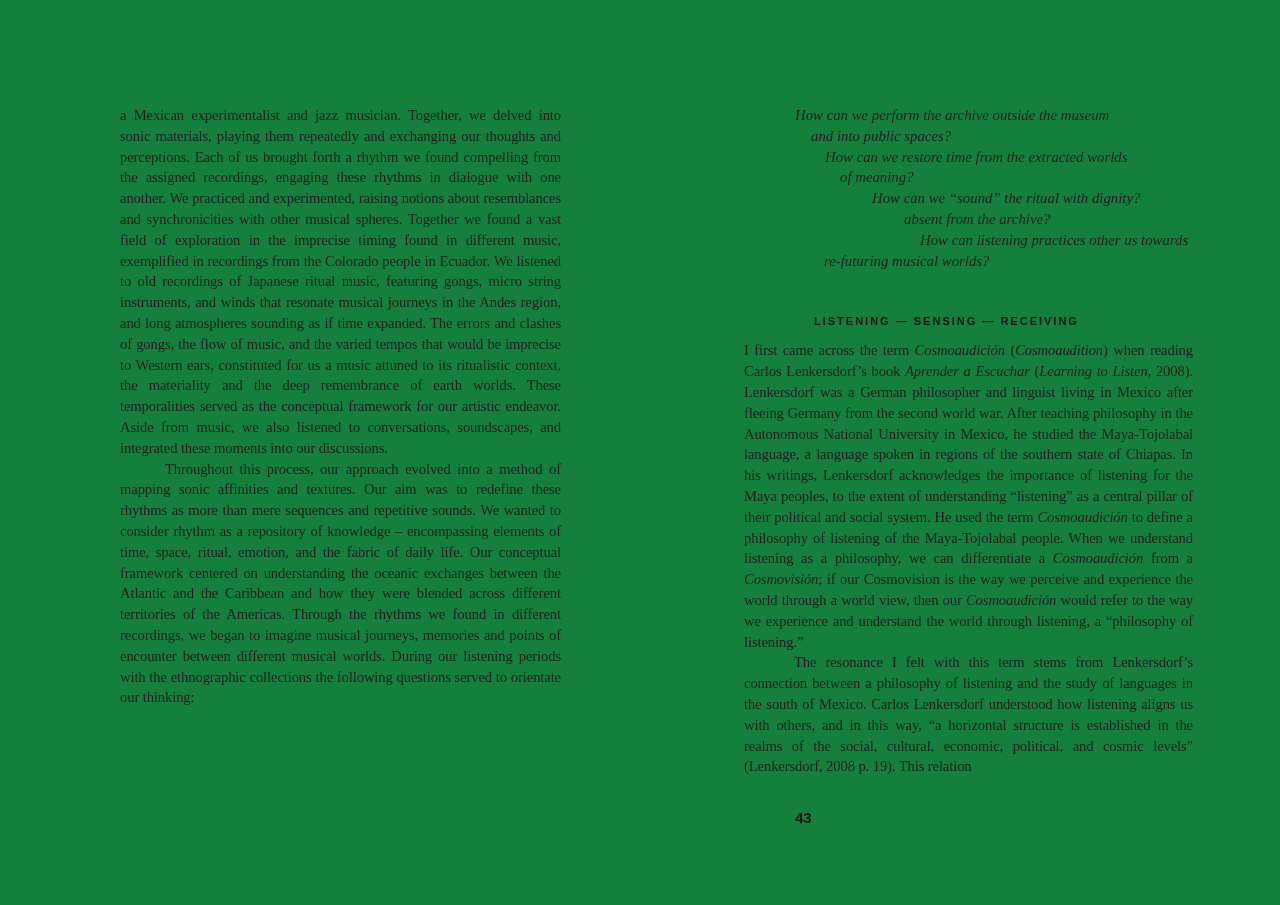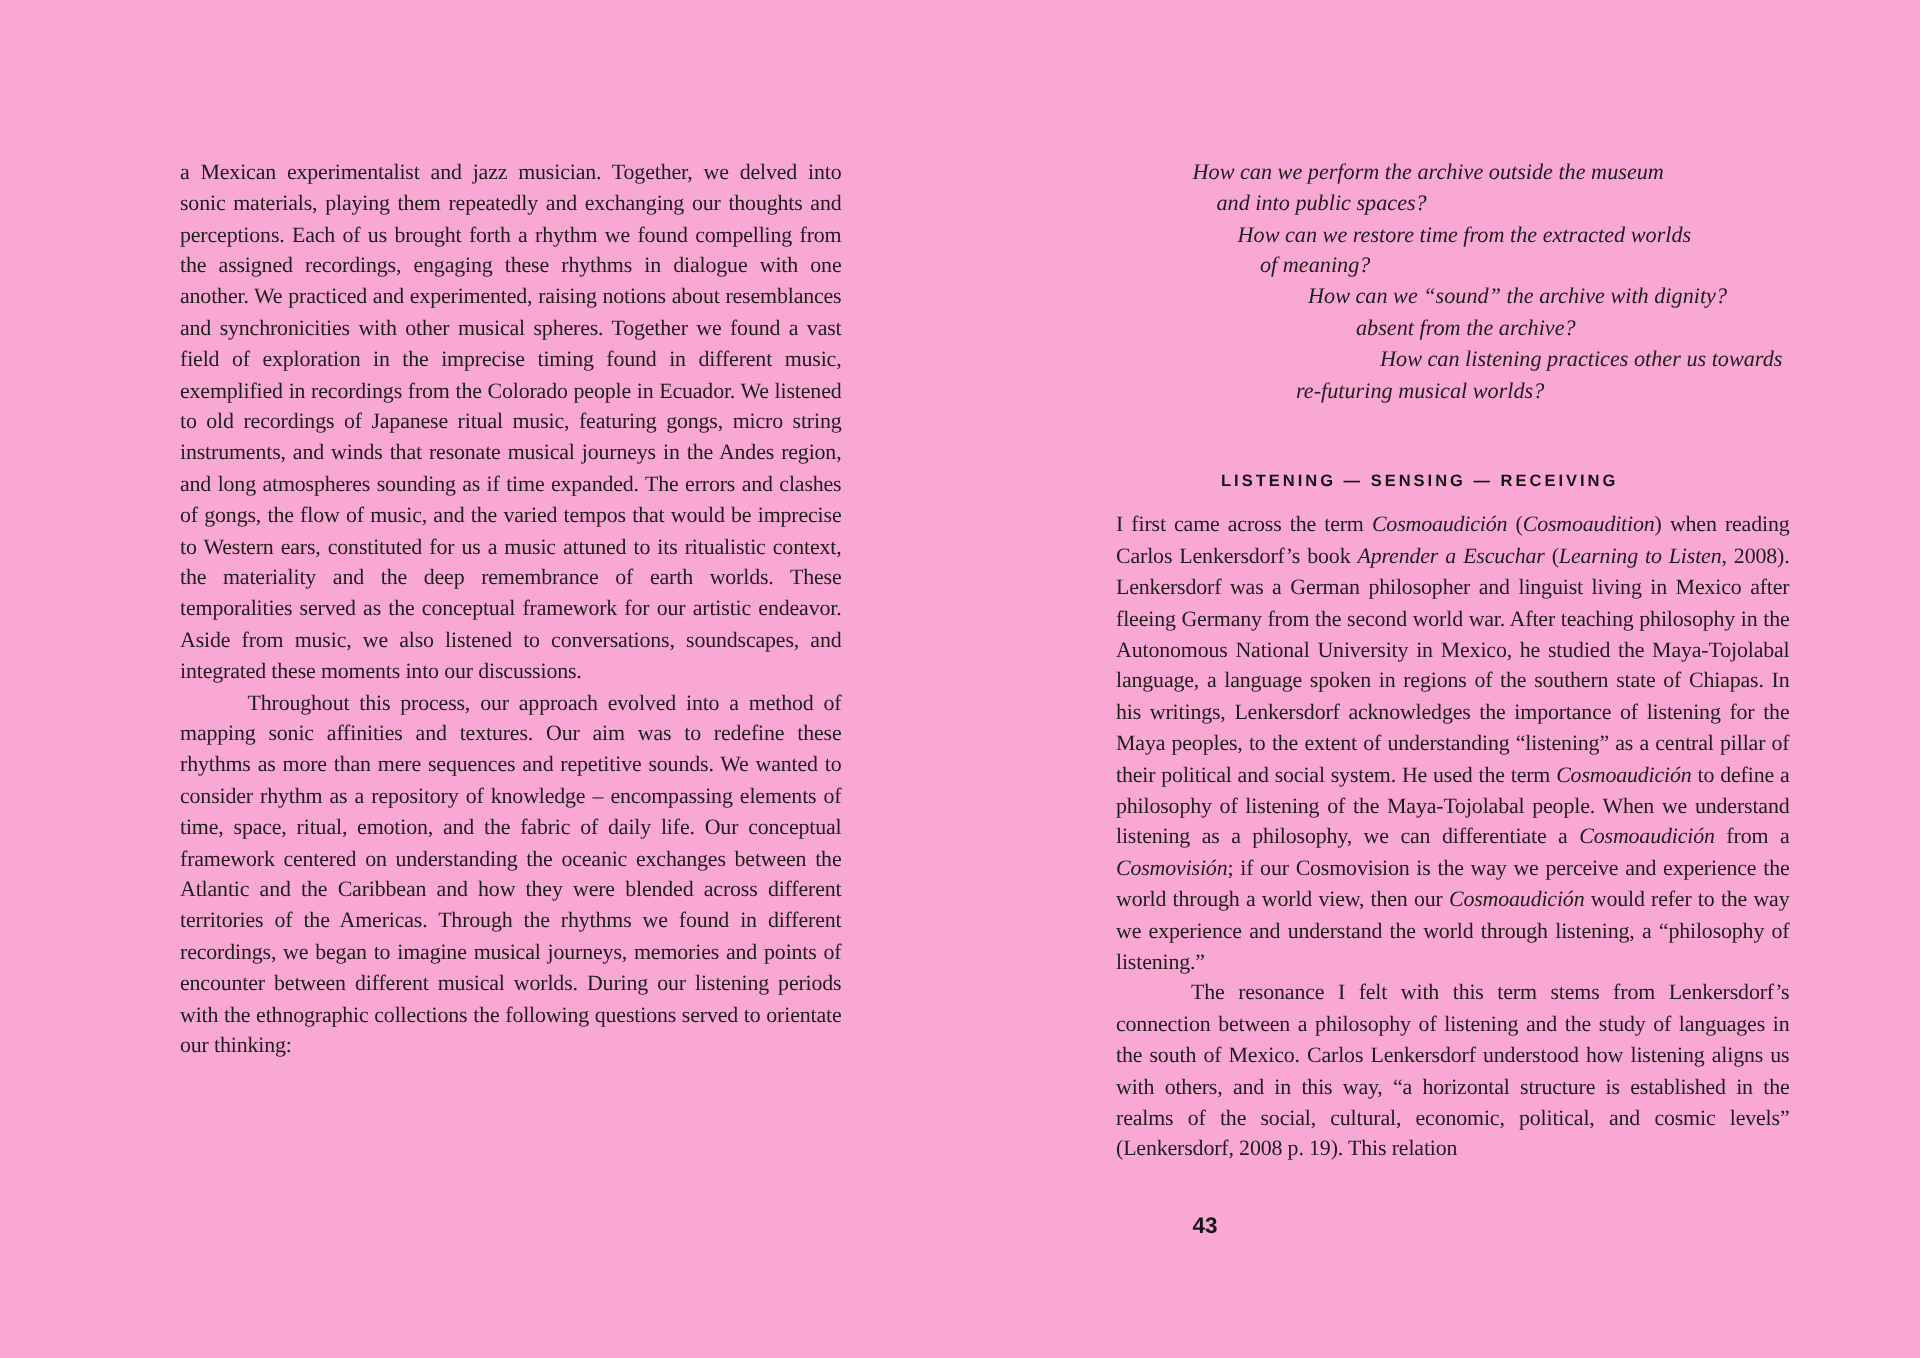--- a/index.html
+++ b/index.html
@@ -4,21 +4,21 @@
 <style>
   html, body {
     margin: 0;
     padding: 0;
     background: #ffffff;
   }
   .spread {
     position: relative;
     width: 1280px;
     height: 905px;
-    background: #f9a8d4;
+    background: #15803d;
     overflow: hidden;
     color: #1d1d1d;
     font-family: "Liberation Serif", serif;
   }
   .page-col {
     position: absolute;
     top: 105px;
   }
   .page-col.left {
     left: 120px;
@@ -76,24 +76,24 @@
         <p class="indent">Throughout this process, our approach evolved into a method of mapping sonic affinities and textures. Our aim was to redefine these rhythms as more than mere sequences and repetitive sounds. We wanted to consider rhythm as a repository of knowledge – encompassing elements of time, space, ritual, emotion, and the fabric of daily life. Our conceptual framework centered on understanding the oceanic exchanges between the Atlantic and the Caribbean and how they were blended across different territories of the Americas. Through the rhythms we found in different recordings, we began to imagine musical journeys, memories and points of encounter between different musical worlds. During our listening periods with the ethnographic collections the following questions served to orientate our thinking:</p>
       </div>
   </div>
 
   <div class="page-col right">
     <div class="questions-block">
         <div style="margin-left: 51px;">How can we perform the archive outside the museum</div>
         <div style="margin-left: 67px;">and into public spaces?</div>
         <div style="margin-left: 81px;">How can we restore time from the extracted worlds</div>
         <div style="margin-left: 96px;">of meaning?</div>
-        <div style="margin-left: 128px;">How can we “sound” the archive with dignity?</div>
+        <div style="margin-left: 128px;">How can we “sound” the ritual with dignity?</div>
         <div style="margin-left: 160px;">absent from the archive?</div>
         <div style="margin-left: 176px;">How can listening practices other us towards</div>
-        <div style="margin-left: 120px;">re-futuring musical worlds?</div>
+        <div style="margin-left: 80px;">re-futuring musical worlds?</div>
       </div>
 
     <h2 class="section-heading">LISTENING — SENSING — RECEIVING</h2>
 
     <div class="body-text">
         <p>I first came across the term <i>Cosmoaudición</i> (<i>Cosmoaudition</i>) when reading Carlos Lenkersdorf’s book <i>Aprender a Escuchar</i> (<i>Learning to Listen</i>, 2008). Lenkersdorf was a German philosopher and linguist living in Mexico after fleeing Germany from the second world war. After teaching philosophy in the Autonomous National University in Mexico, he studied the Maya-Tojolabal language, a language spoken in regions of the southern state of Chiapas. In his writings, Lenkersdorf acknowledges the importance of listening for the Maya peoples, to the extent of understanding “listening” as a central pillar of their political and social system. He used the term <i>Cosmoaudición</i> to define a philosophy of listening of the Maya-Tojolabal people. When we understand listening as a philosophy, we can differentiate a <i>Cosmoaudición</i> from a <i>Cosmovisión</i>; if our Cosmovision is the way we perceive and experience the world through a world view, then our <i>Cosmoaudición</i> would refer to the way we experience and understand the world through listening, a “philosophy of listening.”</p>
         <p class="indent">The resonance I felt with this term stems from Lenkersdorf’s connection between a philosophy of listening and the study of languages in the south of Mexico. Carlos Lenkersdorf understood how listening aligns us with others, and in this way, “a horizontal structure is established in the realms of the social, cultural, economic, political, and cosmic levels” (Lenkersdorf, 2008 p. 19). This relation</p>
       </div>
 
     <div class="page-number">43</div>

